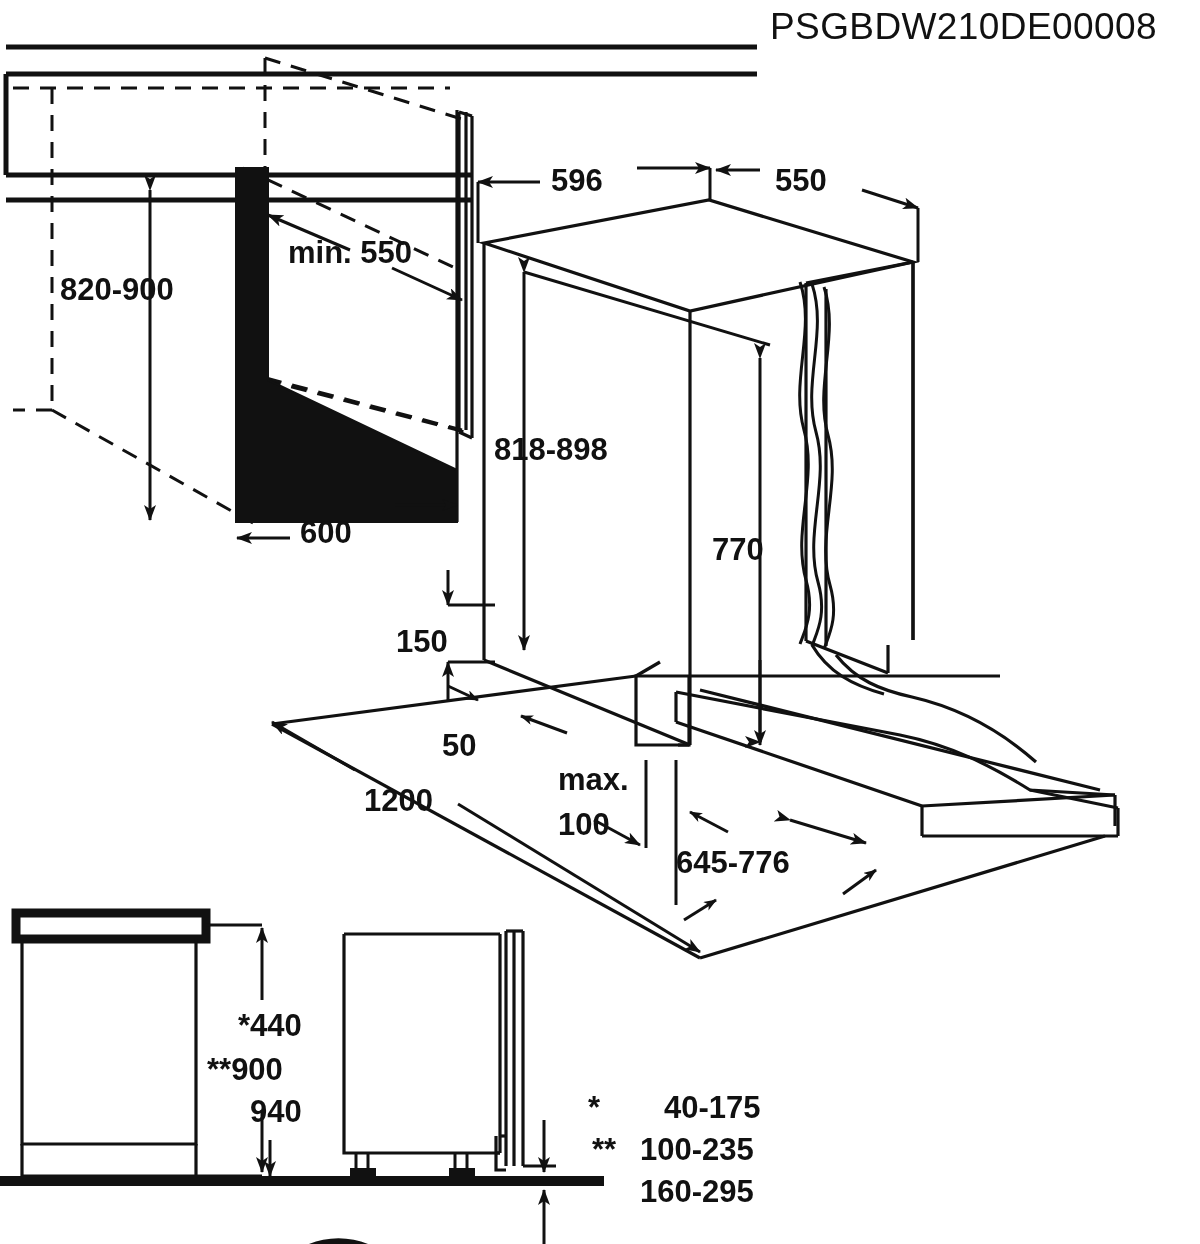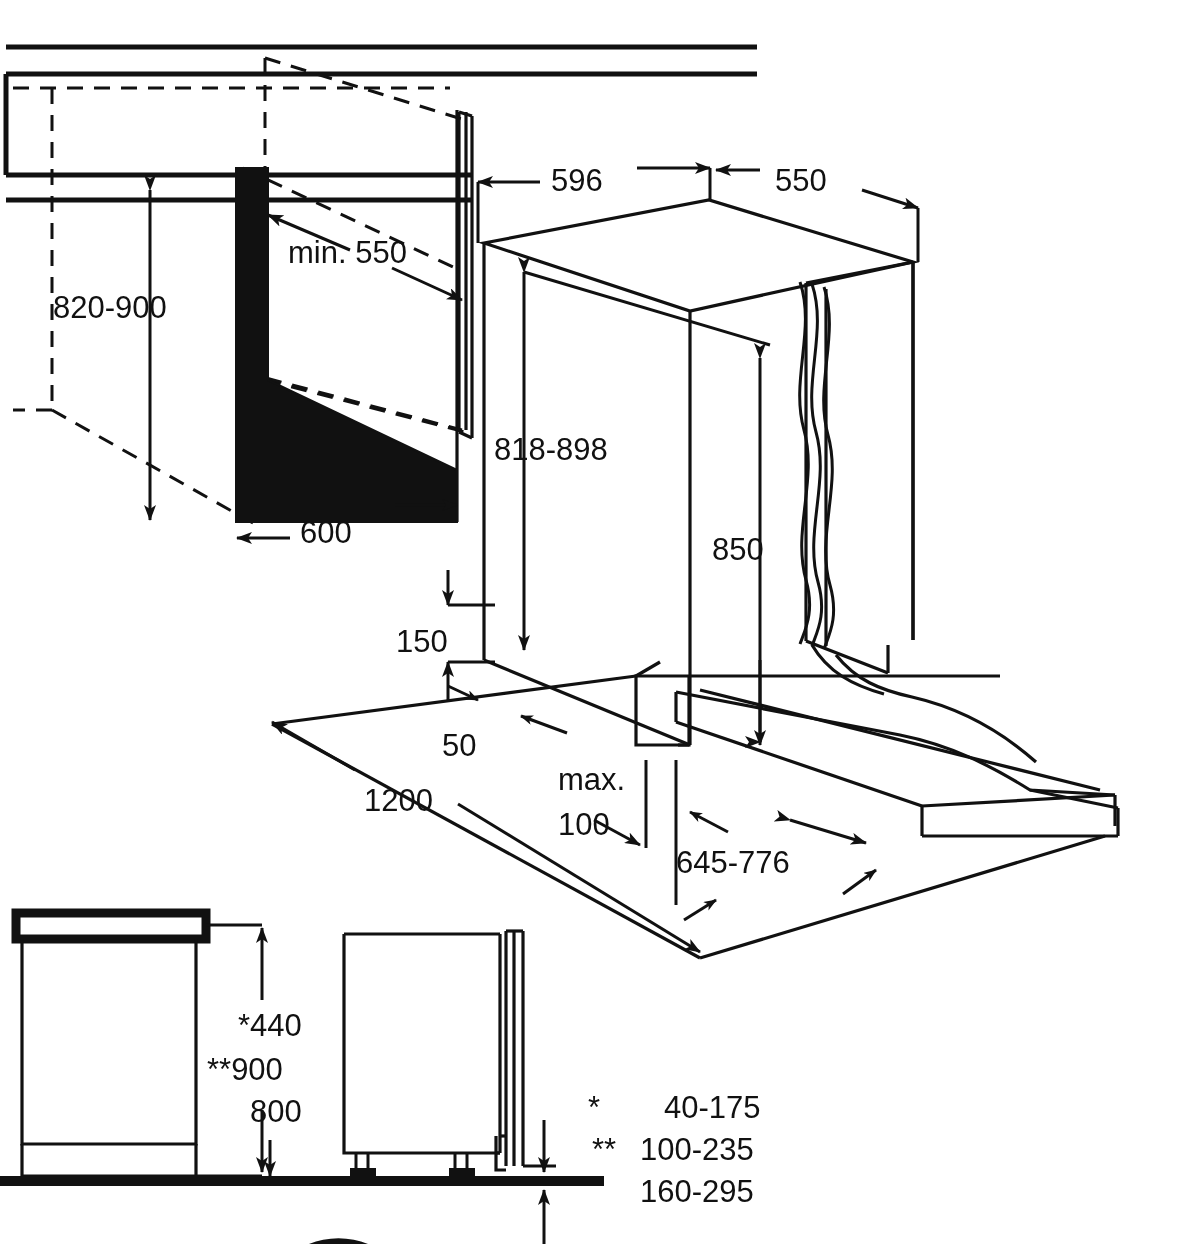--- a/index.html
+++ b/index.html
@@ -5,21 +5,21 @@
   html,body{margin:0;padding:0;background:#fff;}
   body{
     width:1200px;height:1244px;position:relative;overflow:hidden;
     font-family:"Liberation Sans","DejaVu Sans",sans-serif;
     color:#111;
   }
   #stage{position:absolute;inset:0;}
   svg{position:absolute;left:0;top:0;width:1200px;height:1244px;}
   .lbl{position:absolute;white-space:nowrap;font-weight:400;color:#111;}
   .t-title{font-size:37px;letter-spacing:.4px;}
-  .t-dim{font-size:31px;}
+  .t-dim{font-size:31px;font-weight:bold;}
   .cart{position:absolute;}
 </style>
 </head>
 <body>
 
 <div id="stage">
 
   <svg viewBox="0 0 1200 1244">
     <defs>
       <marker id="ah" markerWidth="16" markerHeight="12" refX="15" refY="6" orient="auto" markerUnits="userSpaceOnUse">
@@ -212,49 +212,50 @@
       <g stroke-width="3">
         <path d="M544,1120 L544,1172" marker-end="url(#ah)"></path>
         <path d="M544,1244 L544,1190" marker-end="url(#ah)"></path>
       </g>
 
       <rect x="0" y="1176" width="604" height="10" fill="#111" stroke="none"></rect>
       <path d="M270,1140 L270,1176" stroke-width="3" marker-end="url(#ah)"></path>
     </g>
   </svg>
 
-
-  <div class="lbl t-dim" style="left:53px;top:272px;margin-top:18px;">820-900</div>
+  <div class="lbl t-title" style="left:770px;top:6px;">PSGBDW210DE00008</div>
+
+  <div class="lbl t-dim" style="left:60px;top:272px;">820-900</div>
 
   <div class="lbl t-dim" style="left:288px;top:235px;">min. 550</div>
 
   <div class="lbl t-dim" style="left:300px;top:515px;">600</div>
 
   <div class="lbl t-dim" style="left:551px;top:163px;">596</div>
 
   <div class="lbl t-dim" style="left:775px;top:163px;">550</div>
 
   <div class="lbl t-dim" style="left:494px;top:432px;">818-898</div>
 
-  <div class="lbl t-dim" style="left:712px;top:532px;">850</div>
+  <div class="lbl t-dim" style="left:712px;top:532px;">770</div>
 
   <div class="lbl t-dim" style="left:396px;top:624px;">150</div>
 
   <div class="lbl t-dim" style="left:442px;top:714px;margin-top:14px;">50</div>
 
   <div class="lbl t-dim" style="left:364px;top:783px;">1200</div>
 
   <div class="lbl t-dim" style="left:558px;top:762px;">max.</div>
   <div class="lbl t-dim" style="left:558px;top:807px;">100</div>
 
   <div class="lbl t-dim" style="left:676px;top:845px;">645-776</div>
 
   <div class="lbl t-dim" style="left:238px;top:1008px;">*440</div>
   <div class="lbl t-dim" style="left:207px;top:1052px;">**900</div>
-  <div class="lbl t-dim" style="left:250px;top:1094px;">800</div>
+  <div class="lbl t-dim" style="left:250px;top:1094px;">940</div>
 
   <svg class="cart" style="left:200px;top:1087px;" width="52" height="44" viewBox="0 0 52 44">
     <g stroke="#111" stroke-width="3.6" fill="none" stroke-linecap="round" stroke-linejoin="round">
       <circle cx="6" cy="5" r="3.4" fill="#111" stroke="none"></circle>
       <path d="M7,6 L14,11"></path>
       <path d="M12,9 L48,16 L38,28 L18,27 Z"></path>
       <path d="M14,11 L17,33"></path>
       <path d="M17,33 L40,33"></path>
       <circle cx="18" cy="38" r="5"></circle>
       <circle cx="37" cy="38" r="5"></circle>

